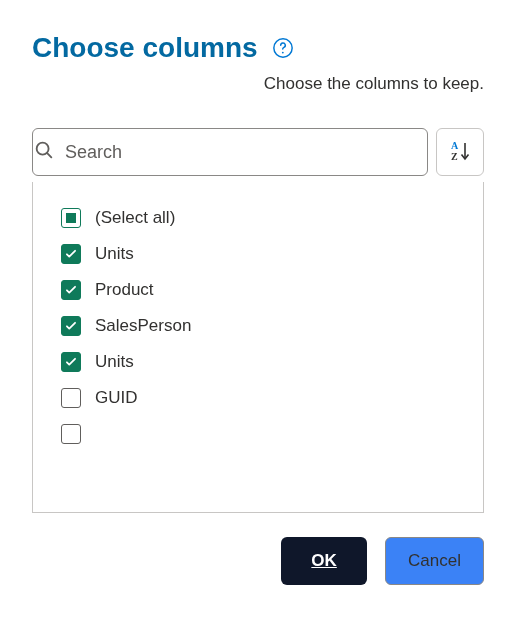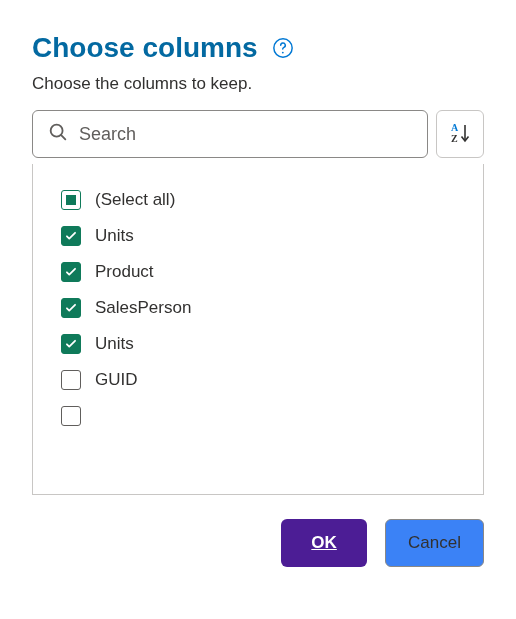--- a/index.html
+++ b/index.html
@@ -6,26 +6,26 @@
     body {
       font-family: "Segoe UI", -apple-system, sans-serif;
       background: #fff;
       padding: 32px;
       width: 516px;
       color: #323130;
     }
     .header { display: flex; align-items: center; gap: 14px; margin-bottom: 10px; }
     .title { font-size: 28px; font-weight: 600; color: #0369a1; }
     .help-icon { width: 22px; height: 22px; display: inline-flex; }
-    .subtitle { font-size: 17px; color: #323130; margin-bottom: 16px; }
+    .subtitle { font-size: 17px; color: #323130; margin-bottom: 34px; text-align: right; }
     .search-row { display: flex; gap: 8px; }
     .search-wrap {
       flex: 1; display: flex; align-items: center; gap: 10px;
       border: 1px solid #8a8886; border-radius: 6px;
-      padding: 0 14px; height: 48px;
+      padding: 0 0; height: 48px;
     }
     .search-input {
       flex: 1; border: none; outline: none; font-size: 18px; color: #605e5c;
       background: transparent;
     }
     .search-input::placeholder { color: #605e5c; }
     .sort-btn {
       width: 48px; height: 48px; border: 1px solid #c8c6c4;
       border-radius: 6px; background: #fff;
       display: flex; align-items: center; justify-content: center;
@@ -59,21 +59,21 @@
     .footer {
       display: flex; justify-content: flex-end; gap: 18px;
       margin-top: 24px;
     }
     .btn {
       min-width: 86px; height: 48px; border-radius: 6px;
       font-size: 17px; font-weight: 600; cursor: pointer;
       border: 1px solid transparent;
       padding: 0 22px;
     }
-    .btn-primary { background: #4c1d95; color: #fff; text-decoration: underline; }
+    .btn-primary { background: #0f172a; color: #fff; text-decoration: underline; }
     .btn-secondary { background: #3b82f6; color: #323130; border-color: #8a8886; font-weight: 400; }
   </style>
 </head>
 <body>
 
 <div class="header">
   <h1 class="title">Choose columns</h1>
   <span class="help-icon">
     <svg viewBox="0 0 24 24" width="22" height="22" fill="none" stroke="#0078d4" stroke-width="1.6">
       <circle cx="12" cy="12" r="10"></circle>

